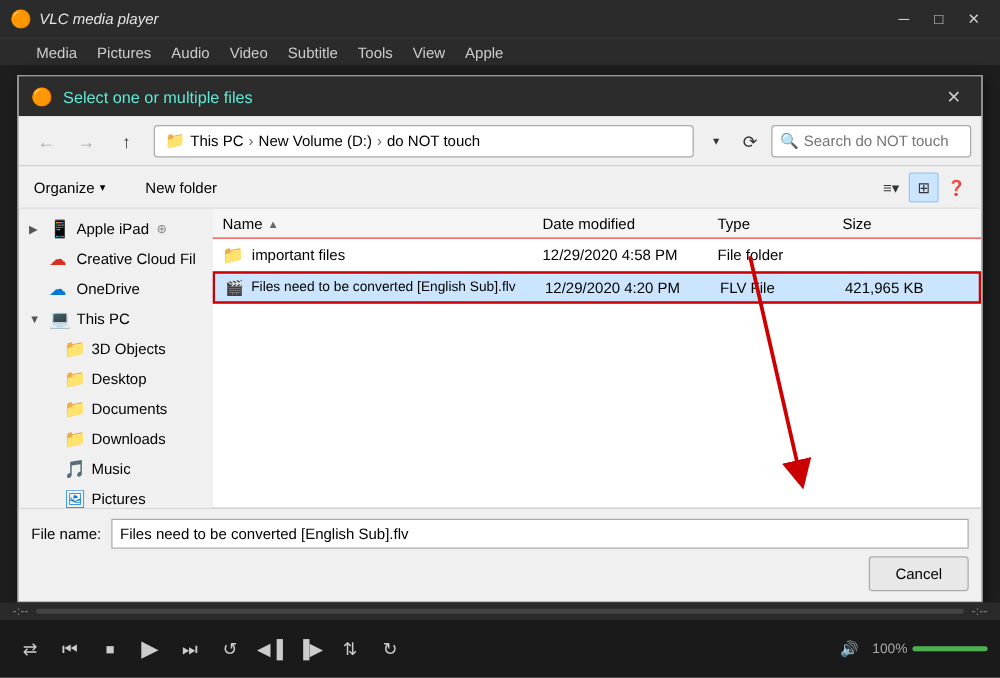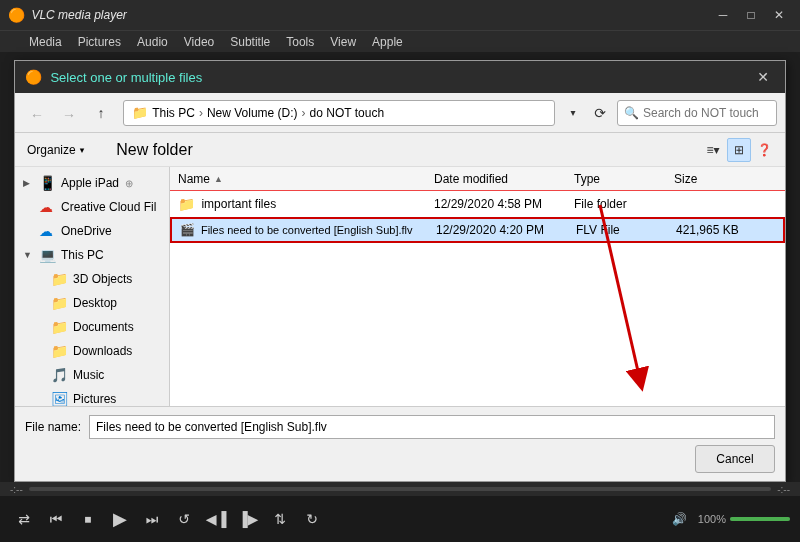--- a/index.html
+++ b/index.html
@@ -204,21 +204,21 @@
       align-items: center;
       gap: 4px;
       padding: 0 4px;
     }
     .new-folder-btn {
       height: 24px;
       border: none;
       background: transparent;
       cursor: pointer;
       color: #000;
-      font-size: 16px;
+      font-size: 12px;
       padding: 0 4px;
     }
     .spacer { flex: 1; }
     .view-controls {
       display: flex;
       gap: 2px;
       align-items: center;
     }
     .view-btn {
       width: 24px;

